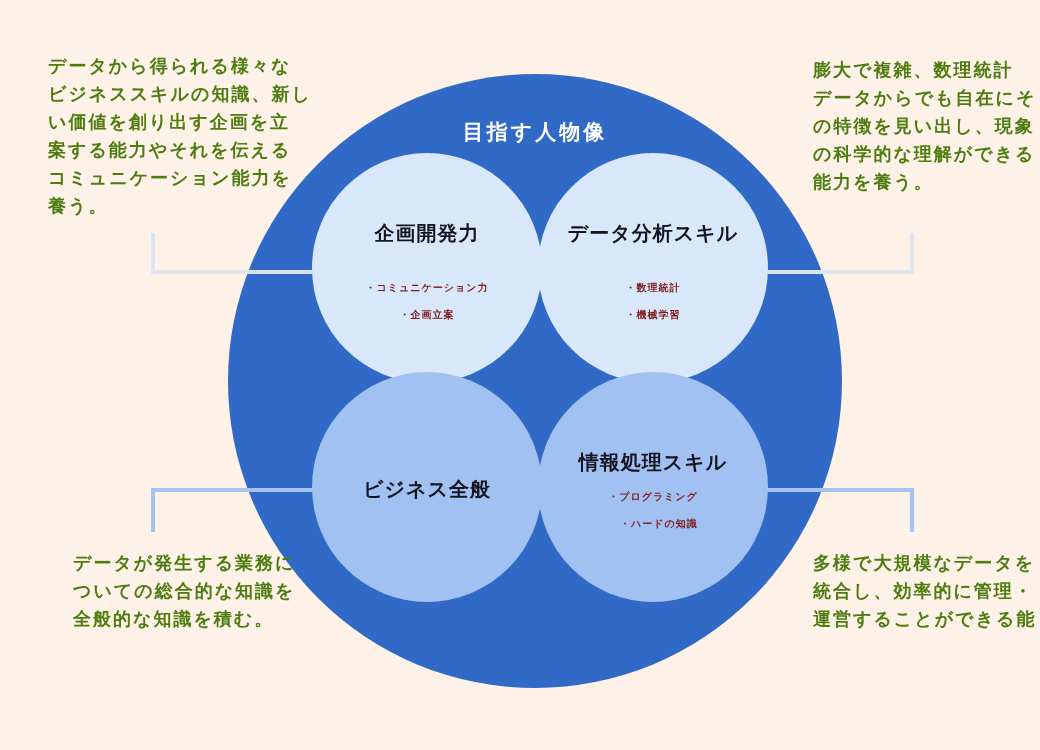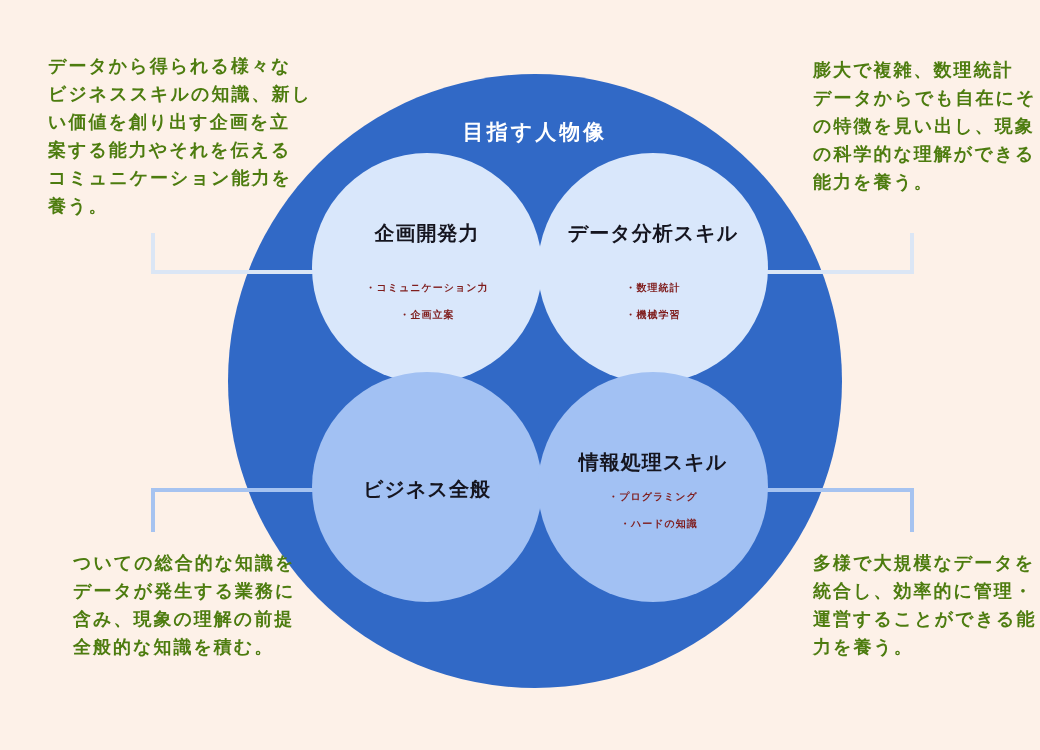--- a/index.html
+++ b/index.html
@@ -137,23 +137,21 @@
     <div>養う。</div>
   </div>
 <div class="note" id="note-tr">
     <div>膨大で複雑、数理統計</div>
     <div>データからでも自在にそ</div>
     <div>の特徴を見い出し、現象</div>
     <div>の科学的な理解ができる</div>
     <div>能力を養う。</div>
   </div>
 <div class="note" id="note-bl">
+    <div>データが発生する業務に</div>
     <div>ついての総合的な知識を</div>
-    <div>データが発生する業務に</div>
-    <div>含み、現象の理解の前提</div>
     <div>全般的な知識を積む。</div>
   </div>
 <div class="note" id="note-br">
     <div>多様で大規模なデータを</div>
     <div>統合し、効率的に管理・</div>
     <div>運営することができる能</div>
-    <div>力を養う。</div>
   </div>
 
 </body></html>

